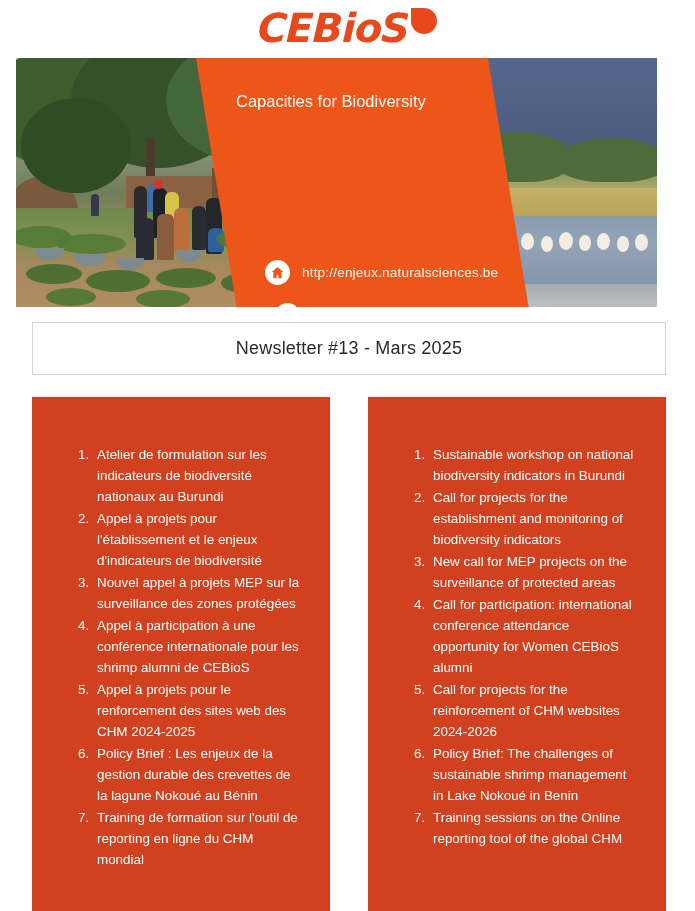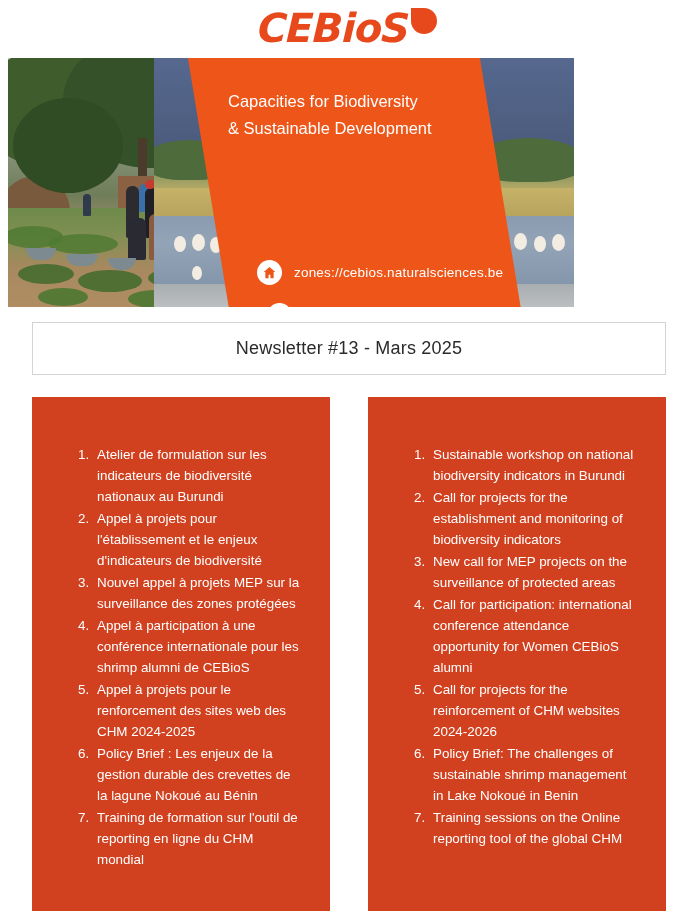--- a/index.html
+++ b/index.html
@@ -47,22 +47,22 @@
     width: 26px; height: 26px;
     background: #E8491C;
     margin-left: 2px;
     margin-top: 2px;
     border-radius: 0 50% 50% 50%;
   }
 
   
   .banner {
     position: absolute;
-    left: 8px; top: 58px;
-    width: 566px; height: 249px;
+    left: 16px; top: 58px;
+    width: 641px; height: 249px;
     overflow: hidden;
     background: #0f172a;
   }
   .photo {
     position: absolute;
     top: 0; height: 249px;
     overflow: hidden;
   }
   .photo-left { left: 0; width: 300px; }
   .photo-right { right: 0; width: 420px; }
@@ -275,30 +275,29 @@
       <div class="pr-bird" style="left:398px;top:176px;width:13px;height:17px;"></div>
       <div class="pr-bird" style="left:38px;top:208px;width:10px;height:14px;"></div>
       <div class="pr-bird" style="left:72px;top:206px;width:11px;height:15px;"></div>
     </div>
 
     <div class="wedge"></div>
 
     <div class="wedge-content">
       <div class="tagline">
         <div>Capacities for Biodiversity</div>
-        <div>&amp; Sustainable Development</div>
       </div>
 
       <div class="contact-row row-url">
         <span class="ic-circle">
           <svg width="15" height="15" viewBox="0 0 24 24" fill="#EE5519">
             <path d="M12 3.2 2.8 11.2h2.6V21h5.1v-5.6h3v5.6h5.1v-9.8h2.6z"></path>
           </svg>
         </span>
-        <span class="contact-label">zones://cebios.naturalsciences.be</span>
+        <span class="contact-label">http://enjeux.naturalsciences.be</span>
       </div>
 
       <div class="contact-row row-social">
         <span class="ic-circle">
           
         </span>
 
       </div>
     </div>
   </div>

